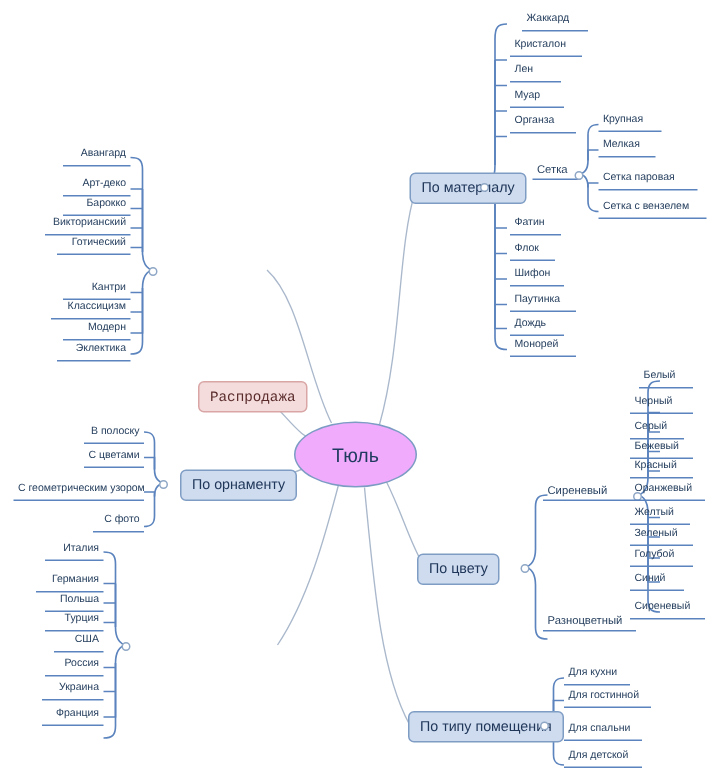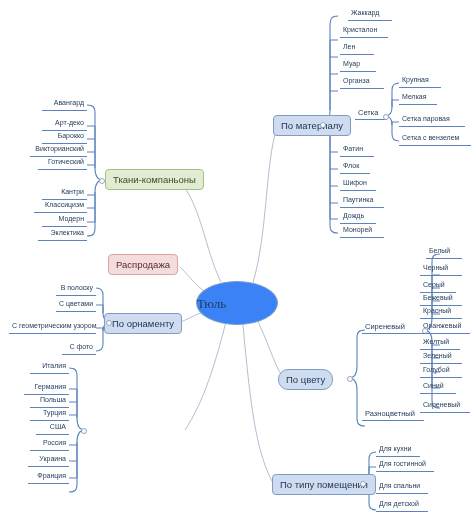--- a/index.html
+++ b/index.html
@@ -27,30 +27,29 @@
     height: 512px;
     pointer-events: none;
   }
   .node {
     position: absolute;
     box-sizing: border-box;
     white-space: nowrap;
   }
   
   .central {
-    background: #3b82f6;
+    background: #f0abfc;
     border: 1px solid #7d9cc4;
     border-radius: 50%;
     color: #1f3a5f;
     font-size: 13px;
-    text-align: left;
+    text-align: center;
     line-height: 44px;
     width: 82px;
     height: 44px;
-    font-family: Liberation Serif, serif;
   }
   
   .branch {
     border-radius: 4px;
     font-size: 9.5px;
     text-align: center;
     padding: 4px 7px;
     line-height: 11px;
   }
   .branch.blue {
@@ -226,23 +225,20 @@
   <div class="node leaf left-text" style="left:340px; top:195px; width:44px;">
     <span>Паутинка</span>
   </div>
   <div class="node leaf left-text" style="left:340px; top:211px; width:36px;">
     <span>Дождь</span>
   </div>
   <div class="node leaf left-text" style="left:340px; top:225px; width:44px;">
     <span>Монорей</span>
   </div>
 
-  <div class="node branch green" style="left:105px; top:169px;">
-    <span>Ткани-компаньоны</span>
-  </div>
   <div class="dot" style="left:99px; top:178px;"></div>
 
   <div class="node leaf right-text" style="left:42px; top:98px; width:45px;">
     <span>Авангард</span>
   </div>
   <div class="node leaf right-text" style="left:42px; top:118px; width:45px;">
     <span>Арт-деко</span>
   </div>
   <div class="node leaf right-text" style="left:42px; top:131px; width:45px;">
     <span>Барокко</span>
@@ -259,25 +255,25 @@
   <div class="node leaf right-text" style="left:34px; top:200px; width:53px;">
     <span>Классицизм</span>
   </div>
   <div class="node leaf right-text" style="left:42px; top:214px; width:45px;">
     <span>Модерн</span>
   </div>
   <div class="node leaf right-text" style="left:38px; top:228px; width:49px;">
     <span>Эклектика</span>
   </div>
 
-  <div class="node branch pink" style="left:108px; top:254px;">
+  <div class="node branch pink" style="left:132px; top:254px;font-family:Liberation Mono, monospace;">
     <span>Распродажа</span>
   </div>
 
-  <div class="node branch blue" style="left:104px; top:313px;text-align:center;">
+  <div class="node branch blue" style="left:120px; top:313px;text-align:center;">
     <span>По орнаменту</span>
   </div>
   <div class="dot" style="left:106px; top:320px;"></div>
 
   <div class="node leaf right-text" style="left:56px; top:283px; width:40px;">
     <span>В полоску</span>
   </div>
   <div class="node leaf right-text" style="left:56px; top:299px; width:40px;">
     <span>С цветами</span>
   </div>
@@ -308,21 +304,21 @@
   <div class="node leaf right-text" style="left:30px; top:438px; width:39px;">
     <span>Россия</span>
   </div>
   <div class="node leaf right-text" style="left:28px; top:454px; width:41px;">
     <span>Украина</span>
   </div>
   <div class="node leaf right-text" style="left:28px; top:471px; width:41px;">
     <span>Франция</span>
   </div>
 
-  <div class="node branch blue" style="left:278px; top:369px;border-radius:10px;">
+  <div class="node branch blue" style="left:278px; top:369px;">
     <span>По цвету</span>
   </div>
   <div class="dot" style="left:347px; top:376px;"></div>
 
   <div class="node subnode" style="left:362px; top:321px; width:58px;">
     <span>Сиреневый</span>
   </div>
   <div class="dot" style="left:422px; top:328px;"></div>
 
   <div class="node subnode" style="left:362px; top:408px; width:62px;">

